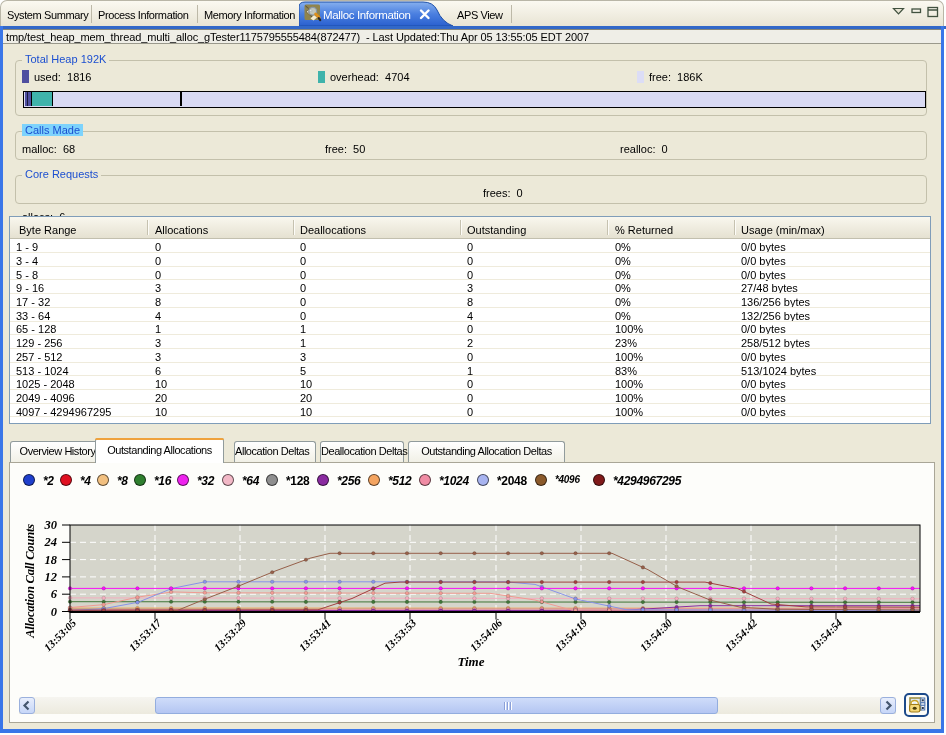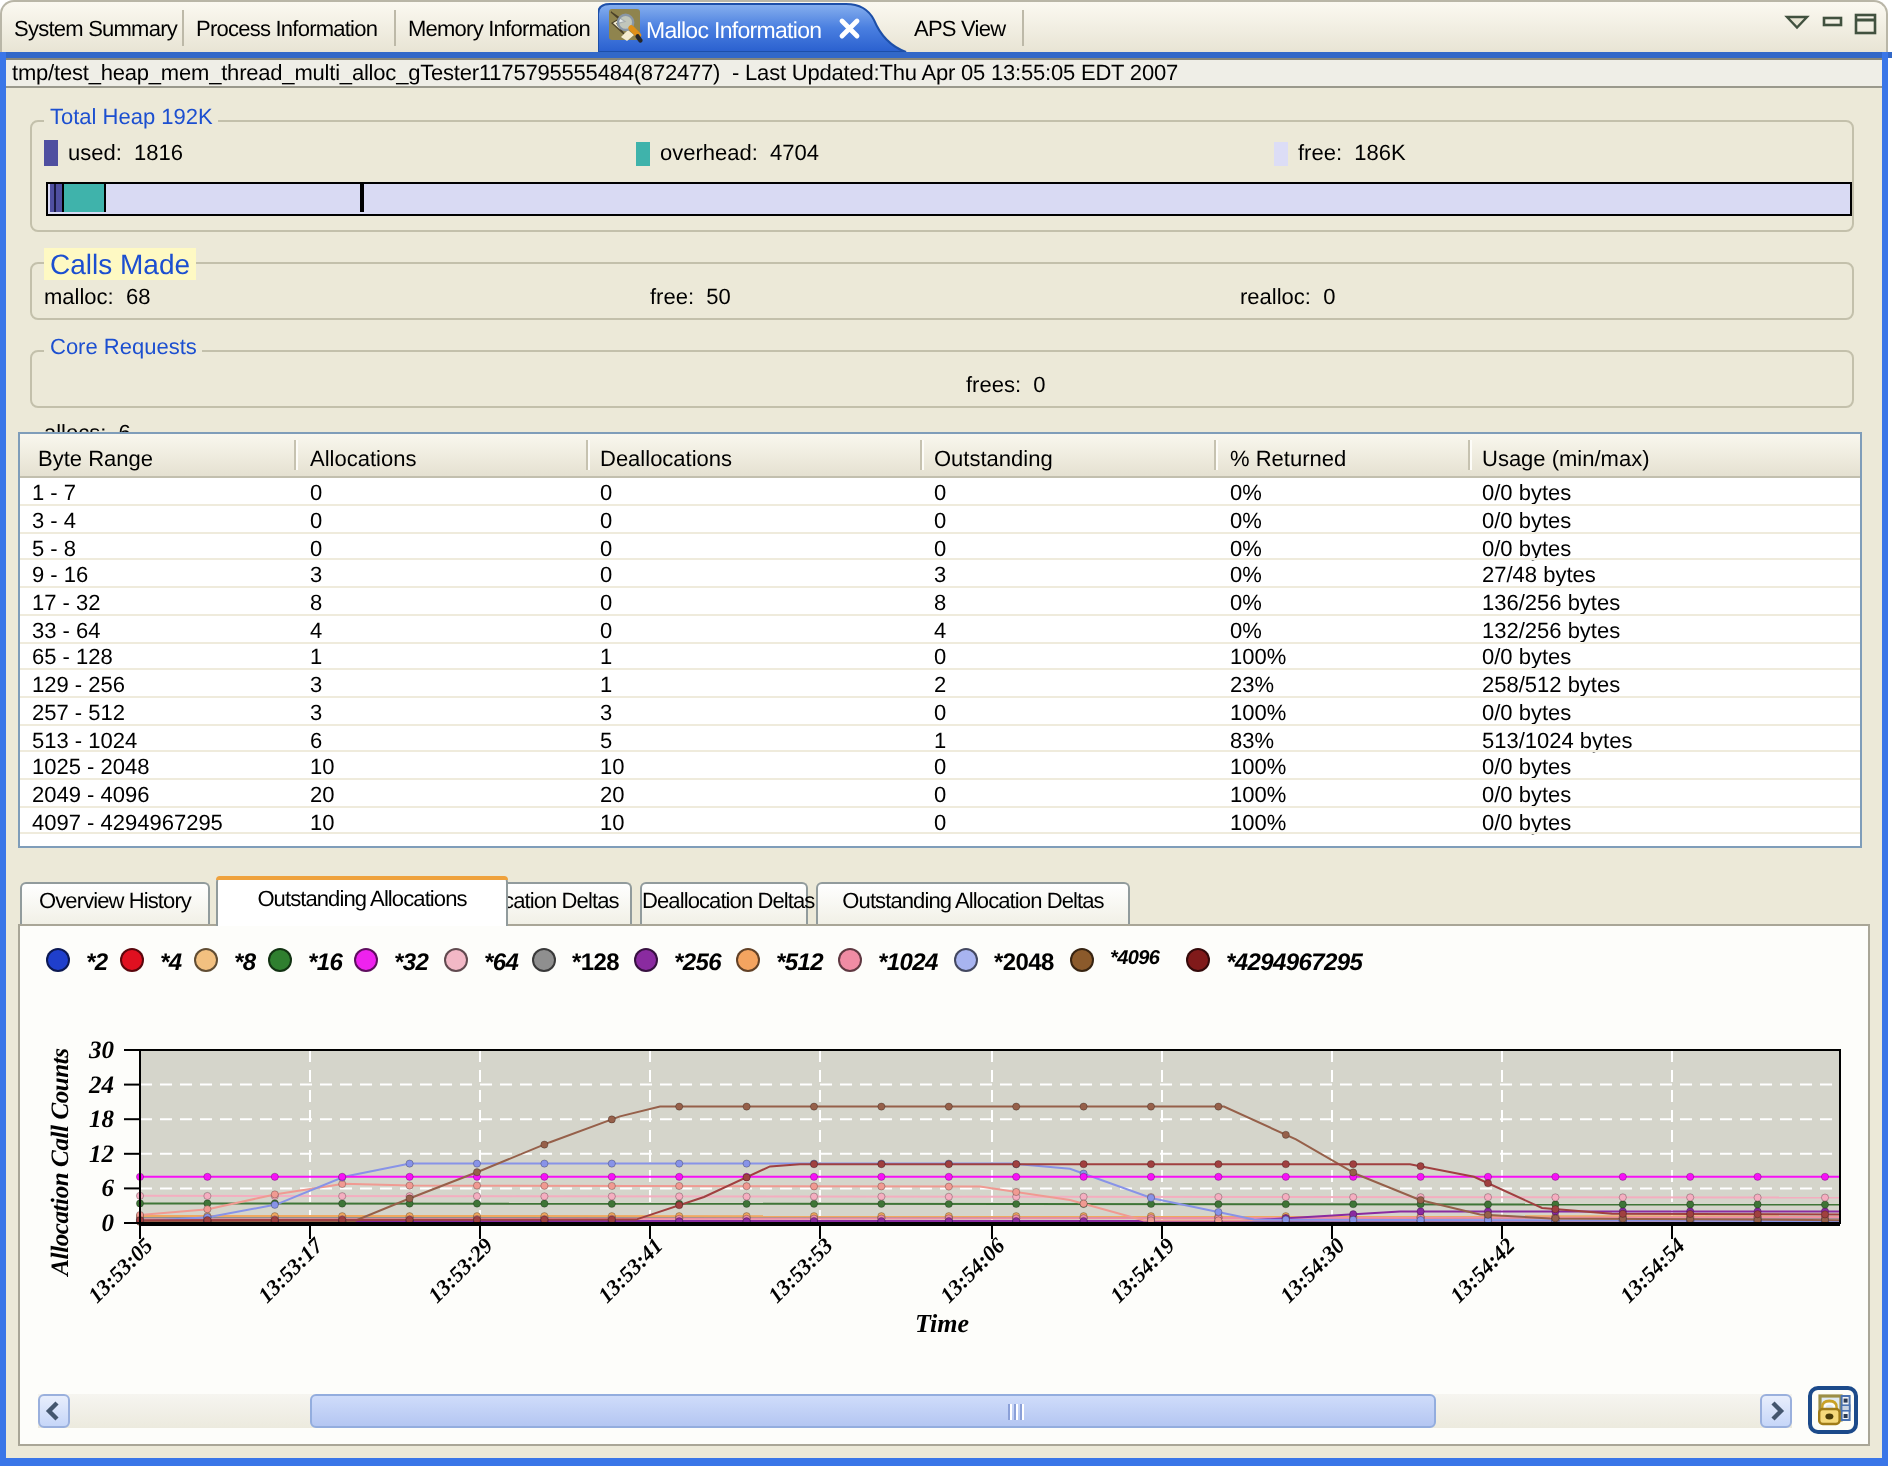--- a/index.html
+++ b/index.html
@@ -55,21 +55,21 @@
 <div style="position:absolute;left:330px;top:71px;font-size:11px;white-space:pre;">overhead:  4704</div>
 <div style="position:absolute;left:637px;top:71px;width:7px;height:12px;background:#dcddf6;box-sizing:border-box"></div>
 <div style="position:absolute;left:649px;top:71px;font-size:11px;white-space:pre;">free:  186K</div>
 <div style="position:absolute;left:23px;top:91px;width:903px;height:17px;background:#d9daf3;border:1.5px solid #000;box-sizing:border-box">
     <div style="position:absolute;left:1px;top:0;width:6px;height:14px;background:#4f4fa0;border-right:1px solid #000"></div>
     <div style="position:absolute;left:3px;top:0;width:1px;height:14px;background:#1a1a40"></div>
     <div style="position:absolute;left:8px;top:0;width:20px;height:14px;background:#3fb3ab;border-right:1.5px solid #000"></div>
     <div style="position:absolute;left:156px;top:0;width:1.5px;height:14px;background:#000"></div>
   </div>
 <div style="position:absolute;left:15px;top:131px;width:910px;height:27px;border:1px solid #c3c0ab;border-radius:4px"></div>
-<div style="position:absolute;left:22px;top:124px;background:#fef9c3;padding:0 3px;color:#1c4fd0;font-size:14px">Calls Made</div>
+<div style="position:absolute;left:22px;top:124px;background:#7dd3fc;padding:0 3px;color:#1c4fd0;font-size:11px">Calls Made</div>
 <div style="position:absolute;left:22px;top:143px;font-size:11px;white-space:pre;text-align:right;">malloc:  68</div>
 <div style="position:absolute;left:325px;top:143px;font-size:11px;white-space:pre;">free:  50</div>
 <div style="position:absolute;left:620px;top:143px;font-size:11px;white-space:pre;">realloc:  0</div>
 <div style="position:absolute;left:15px;top:175px;width:910px;height:27px;border:1px solid #c3c0ab;border-radius:4px"></div>
 <div style="position:absolute;left:22px;top:168px;background:#ece9d8;padding:0 3px;color:#1c4fd0;font-size:11px">Core Requests</div>
 <div style="position:absolute;left:22px;top:187px;font-size:11px;white-space:pre;margin-top:24px;">allocs:  6</div>
 <div style="position:absolute;left:483px;top:187px;font-size:11px;white-space:pre;">frees:  0</div>
 <div style="position:absolute;left:9px;top:216px;width:922px;height:208px;background:#fff;border:1px solid #7f9db9;box-sizing:border-box;overflow:hidden">
     <div style="position:absolute;left:0;top:0;width:100%;height:21px;background:linear-gradient(#f9f7ee,#e5e1d1);border-bottom:1px solid #c2bfae"></div>
     <div style="position:absolute;left:137px;top:3px;width:1px;height:15px;background:#c6c2b0"></div>
@@ -81,21 +81,21 @@
     <div style="position:absolute;left:597px;top:3px;width:1px;height:15px;background:#c6c2b0"></div>
     <div style="position:absolute;left:598px;top:3px;width:1px;height:15px;background:#fdfcf8"></div>
     <div style="position:absolute;left:724px;top:3px;width:1px;height:15px;background:#c6c2b0"></div>
     <div style="position:absolute;left:725px;top:3px;width:1px;height:15px;background:#fdfcf8"></div>
     <div style="position:absolute;left:9px;top:7px;font-size:11px;white-space:pre">Byte Range</div>
     <div style="position:absolute;left:145px;top:7px;font-size:11px;white-space:pre">Allocations</div>
     <div style="position:absolute;left:290px;top:7px;font-size:11px;white-space:pre">Deallocations</div>
     <div style="position:absolute;left:457px;top:7px;font-size:11px;white-space:pre">Outstanding</div>
     <div style="position:absolute;left:605px;top:7px;font-size:11px;white-space:pre">% Returned</div>
     <div style="position:absolute;left:731px;top:7px;font-size:11px;white-space:pre">Usage (min/max)</div>
-    <div style="position:absolute;left:6px;top:24.2px;font-size:11px;white-space:pre">1 - 7</div>
+    <div style="position:absolute;left:6px;top:24.2px;font-size:11px;white-space:pre">1 - 9</div>
     <div style="position:absolute;left:145px;top:24.2px;font-size:11px;white-space:pre">0</div>
     <div style="position:absolute;left:290px;top:24.2px;font-size:11px;white-space:pre">0</div>
     <div style="position:absolute;left:457px;top:24.2px;font-size:11px;white-space:pre">0</div>
     <div style="position:absolute;left:605px;top:24.2px;font-size:11px;white-space:pre">0%</div>
     <div style="position:absolute;left:731px;top:24.2px;font-size:11px;white-space:pre">0/0 bytes</div>
     <div style="position:absolute;left:0;top:35.0px;width:100%;height:1px;background:#efebdc"></div>
     <div style="position:absolute;left:6px;top:37.9px;font-size:11px;white-space:pre">3 - 4</div>
     <div style="position:absolute;left:145px;top:37.9px;font-size:11px;white-space:pre">0</div>
     <div style="position:absolute;left:290px;top:37.9px;font-size:11px;white-space:pre">0</div>
     <div style="position:absolute;left:457px;top:37.9px;font-size:11px;white-space:pre">0</div>
@@ -177,21 +177,21 @@
     <div style="position:absolute;left:290px;top:188.6px;font-size:11px;white-space:pre">10</div>
     <div style="position:absolute;left:457px;top:188.6px;font-size:11px;white-space:pre">0</div>
     <div style="position:absolute;left:605px;top:188.6px;font-size:11px;white-space:pre">100%</div>
     <div style="position:absolute;left:731px;top:188.6px;font-size:11px;white-space:pre">0/0 bytes</div>
     <div style="position:absolute;left:0;top:199.4px;width:100%;height:1px;background:#efebdc"></div>
   </div>
 <div style="position:absolute;left:9px;top:462px;width:926px;height:261px;background:#fdfdfa;border:1px solid #a9a697;box-sizing:border-box;z-index:3"></div>
 <div style="position:absolute;left:10px;top:441px;width:95px;height:21px;background:linear-gradient(#ffffff,#f1f0e6);border:1px solid #919b9c;border-bottom:none;border-radius:3px 3px 0 0;box-sizing:border-box;z-index:4">
     <div style="position:absolute;left:0;right:0;top:3px;text-align:center;font-size:11px;letter-spacing:-0.45px;white-space:nowrap">Overview History</div>
   </div>
-<div style="position:absolute;left:108px;top:438px;width:146px;height:25px;background:#fff;border:1px solid #919b9c;border-bottom:none;border-radius:3px 3px 0 0;box-sizing:border-box;z-index:6">
+<div style="position:absolute;left:95px;top:438px;width:129px;height:25px;background:#fff;border:1px solid #919b9c;border-bottom:none;border-radius:3px 3px 0 0;box-sizing:border-box;z-index:6">
     <div style="position:absolute;left:-1px;top:-1px;right:-1px;height:2px;background:#efa23d;border-radius:3px 3px 0 0"></div>
     <div style="position:absolute;left:0;right:0;top:5px;text-align:center;font-size:11px;letter-spacing:-0.45px;white-space:nowrap">Outstanding Allocations</div>
   </div>
 <div style="position:absolute;left:234px;top:441px;width:82px;height:21px;background:linear-gradient(#ffffff,#f1f0e6);border:1px solid #919b9c;border-bottom:none;border-radius:3px 3px 0 0;box-sizing:border-box;z-index:4">
     <div style="position:absolute;left:0;right:0;top:3px;text-align:left;font-size:11px;letter-spacing:-0.45px;white-space:nowrap">Allocation Deltas</div>
   </div>
 <div style="position:absolute;left:320px;top:441px;width:84px;height:21px;background:linear-gradient(#ffffff,#f1f0e6);border:1px solid #919b9c;border-bottom:none;border-radius:3px 3px 0 0;box-sizing:border-box;z-index:4">
     <div style="position:absolute;left:0;right:0;top:3px;text-align:center;font-size:11px;letter-spacing:-0.45px;white-space:nowrap">Deallocation Deltas</div>
   </div>
 <div style="position:absolute;left:408px;top:441px;width:157px;height:21px;background:linear-gradient(#ffffff,#f1f0e6);border:1px solid #919b9c;border-bottom:none;border-radius:3px 3px 0 0;box-sizing:border-box;z-index:4">

